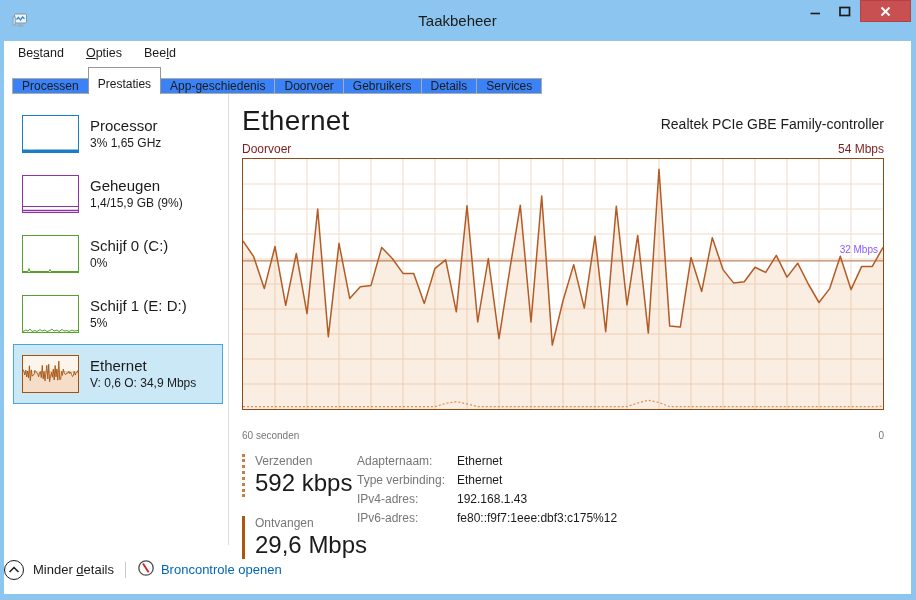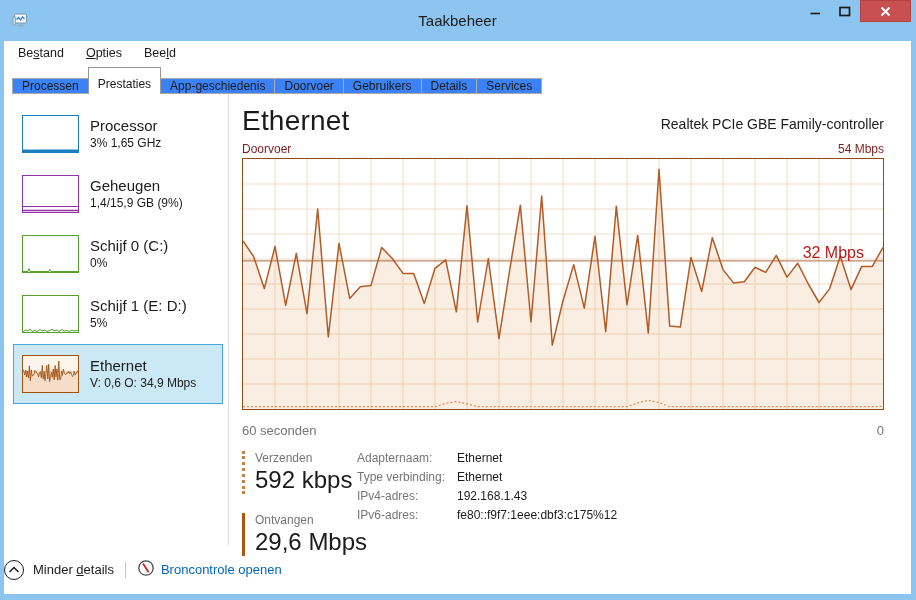--- a/index.html
+++ b/index.html
@@ -55,22 +55,22 @@
   .side-sub{ font-size:12px; line-height:1.3; color:#1b1b1b; white-space:nowrap; }
 
   
   .main{ flex:1 1 auto; padding:12px 27px 0 13px; min-width:0; }
   .main-header{ display:flex; justify-content:space-between; align-items:flex-end; }
   .main-title{ font-size:28px; font-weight:300; letter-spacing:0.2px; line-height:1.1; }
   .main-subtitle{ font-size:14px; padding-bottom:5px; }
   .chart-toplabels{ display:flex; justify-content:space-between; font-size:12px; color:#7f1d1d; margin-top:5px; margin-bottom:2px; }
   .chart-wrap{ position:relative; width:642px; height:252px; border:1px solid #8f4a15; background:#fff; }
   .chart-wrap svg{ display:block; }
-  .midline-label{ position:absolute; right:19px; font-size:16px; color:#b91c1c; background:transparent; }
-  .chart-axis{ display:flex; justify-content:space-between; width:642px; font-size:13px; color:#767676; margin-top:13px; }
+  .midline-label{ position:absolute; right:5px; font-size:10px; color:#8b5cf6; background:transparent; }
+  .chart-axis{ display:flex; justify-content:space-between; width:642px; font-size:10px; color:#767676; margin-top:20px; }
 
   .stats-row{ display:flex; margin-top:13px; }
   .stats-col{ width:115px; flex:0 0 auto; }
   .stat{ padding-left:10px; margin-bottom:11px; }
   .stat.dotted{ border-left:3px dotted #c87f3f; }
   .stat.solid{ border-left:3px solid #ad560f;margin-top:19px; }
   .stat-label{ font-size:12px; color:#767676; margin-bottom:1px; }
   .stat-value{ font-size:24px; color:#1b1b1b; white-space:nowrap; }
 
   .details-grid{ display:grid; grid-template-columns:100px auto; column-gap:0; row-gap:5px; font-size:12px; align-content:start; }

